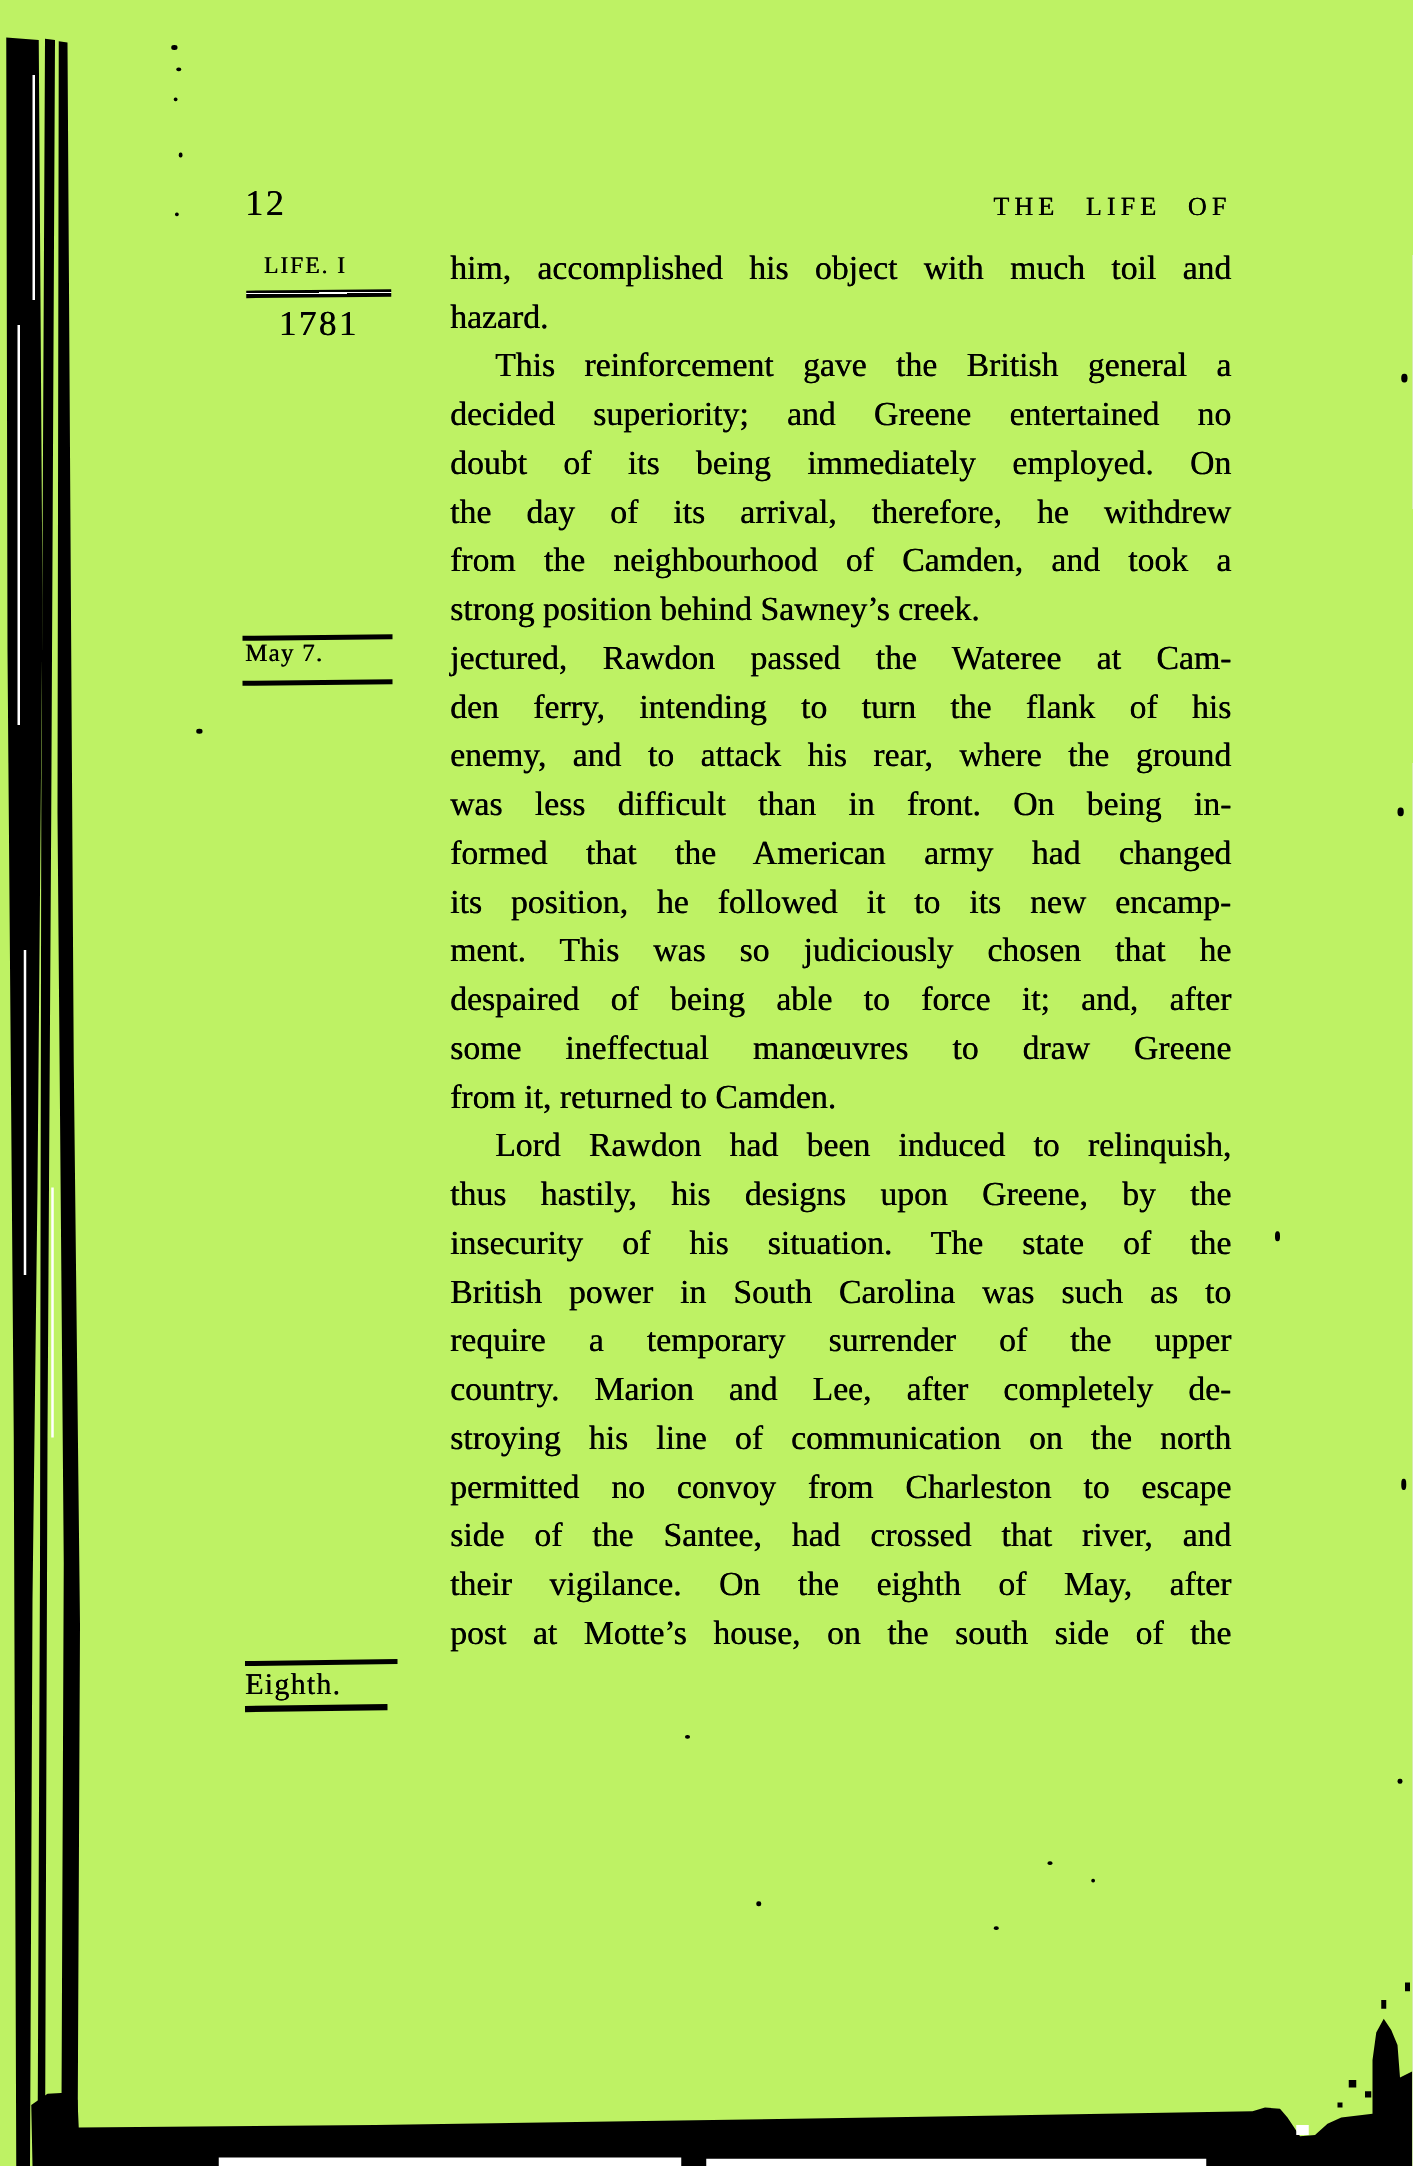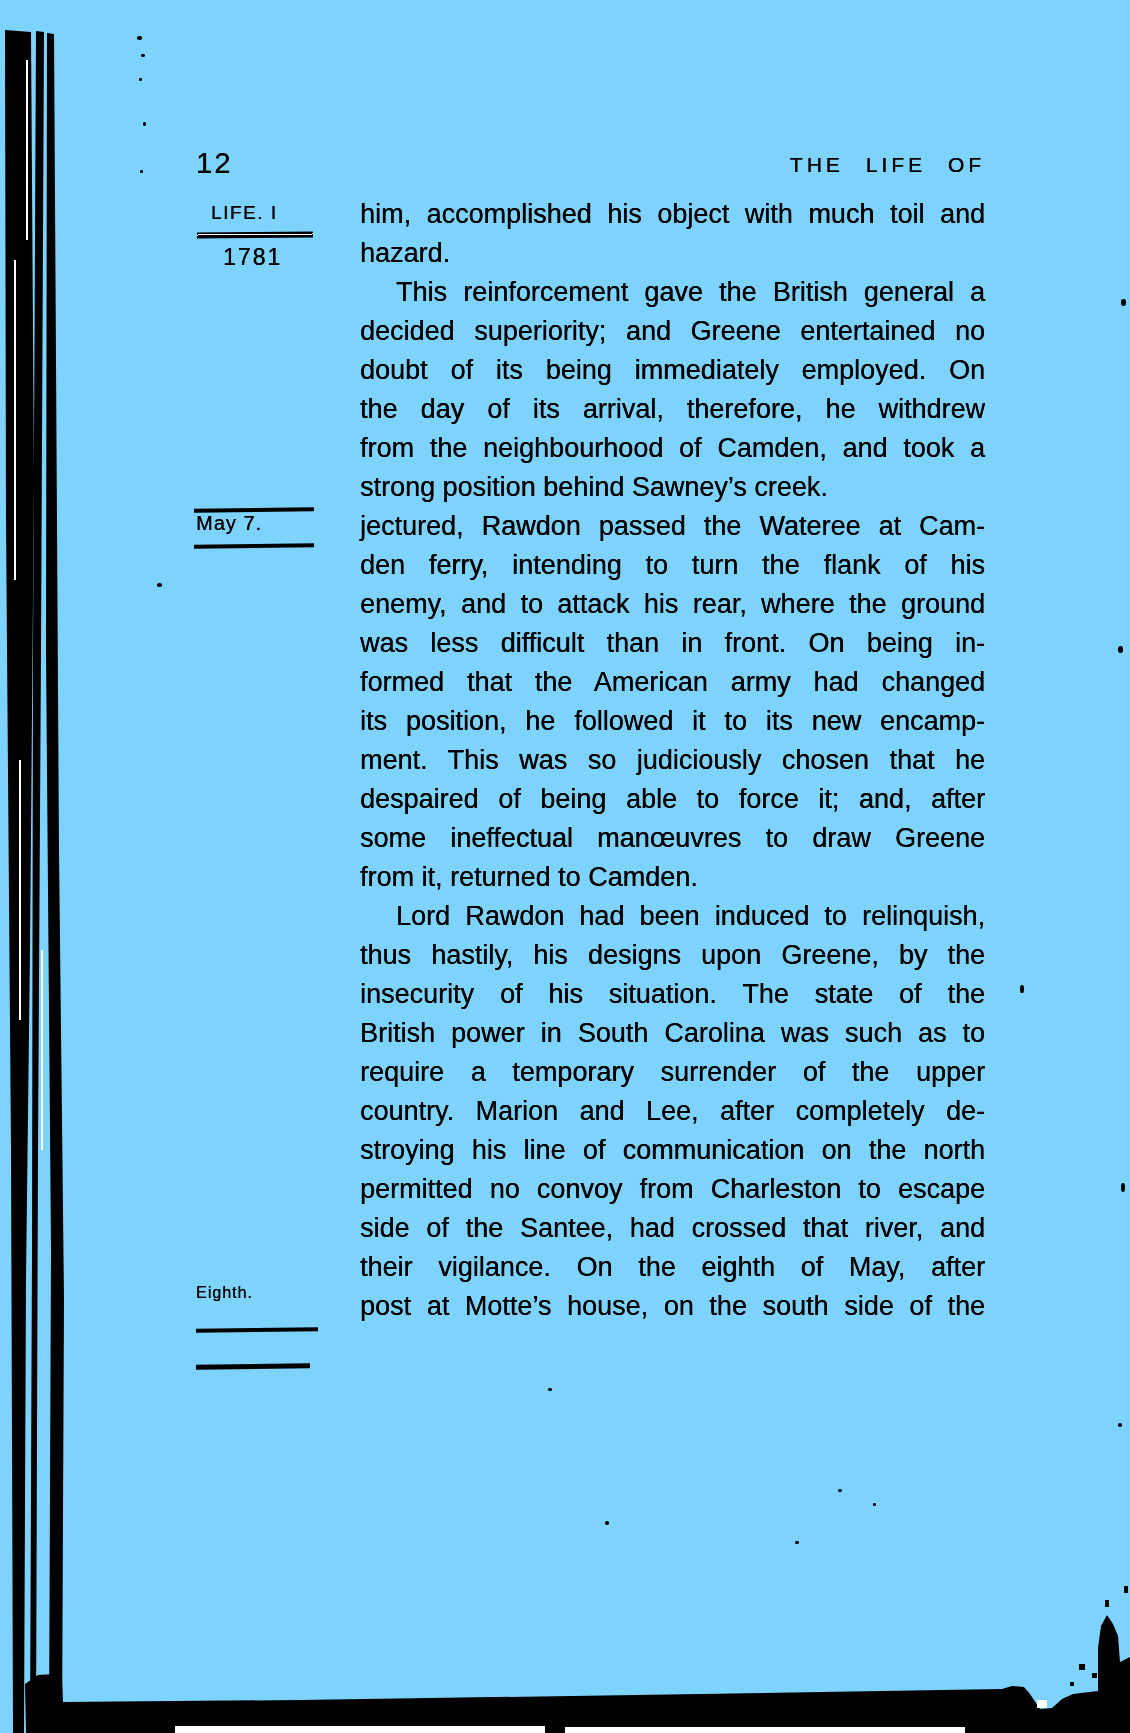--- a/index.html
+++ b/index.html
@@ -1,22 +1,22 @@
 <!DOCTYPE html>
 <html><head>
 <meta charset="utf-8">
 <style>
   html,body{margin:0;padding:0;background:#e8e8e8;}
   .page{
     position:relative;
     width:1130px;height:1733px;
-    background:#7dd3fc;
+    background:#bef264;
     color:#000;
     overflow:hidden;
-    font-family:Liberation Sans, sans-serif;
+    font-family:Liberation Serif, serif;
     text-shadow:0.3px 0 currentColor;
   }
   
   .page-number{
     position:absolute;left:196px;top:148px;
     font-size:29px;line-height:30px;letter-spacing:2px;
   }
   .running-title{
     position:absolute;left:332px;top:153px;width:653px;
     text-align:right;
@@ -31,23 +31,23 @@
   .ln{
     height:39px;line-height:39px;
     text-align:justify;text-align-last:justify;
     white-space:normal;overflow:visible;margin-left:28px;
   }
   .lastln{text-align-last:left;}
   .ind{text-indent:36px;}
   
   .mnote{position:absolute;line-height:1;}
   .chapter-label{left:211px;top:203px;font-size:19px;letter-spacing:1.5px;}
-  .year-label{left:223px;top:246px;font-size:23px;letter-spacing:2px;}
+  .year-label{left:223px;top:246px;font-size:28px;letter-spacing:2px;}
   .date-note-1{left:196px;top:513px;font-size:20px;letter-spacing:1px;}
-  .date-note-2{left:196px;top:1285px;font-size:16px;letter-spacing:1px;}
+  .date-note-2{left:196px;top:1336px;font-size:24px;letter-spacing:1px;}
   .mrule{position:absolute;background:#000;}
   .rule-cracked{
     background:linear-gradient(to bottom,#000 0 2px,#fff 2px 3px,#000 3px 6px);
   }
   .chapter-rule{left:197px;top:232px;width:116px;height:6px;transform:rotate(-0.5deg);}
   .note1-rule-top{left:194px;top:508px;width:120px;height:4px;transform:rotate(-0.6deg);}
   .note1-rule-bottom{left:194px;top:544px;width:120px;height:4px;transform:rotate(-0.6deg);}
   .note2-rule-top{left:196px;top:1328px;width:122px;height:4px;transform:rotate(-0.8deg);}
   .note2-rule-bottom{left:196px;top:1364px;width:114px;height:5px;transform:rotate(-0.8deg);}
   

